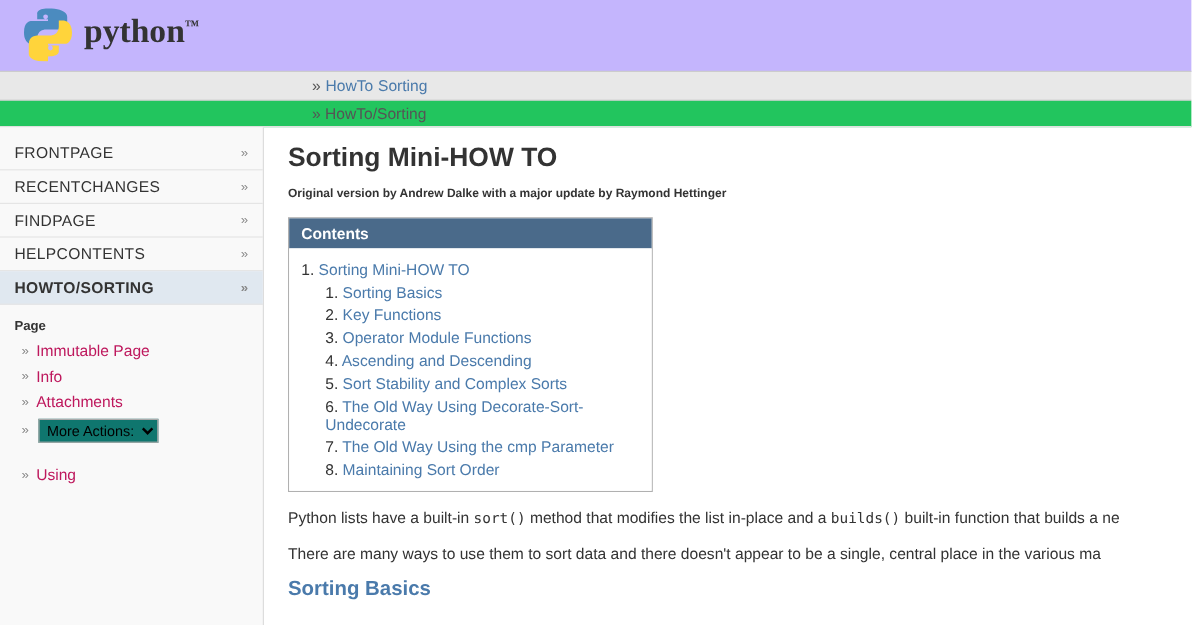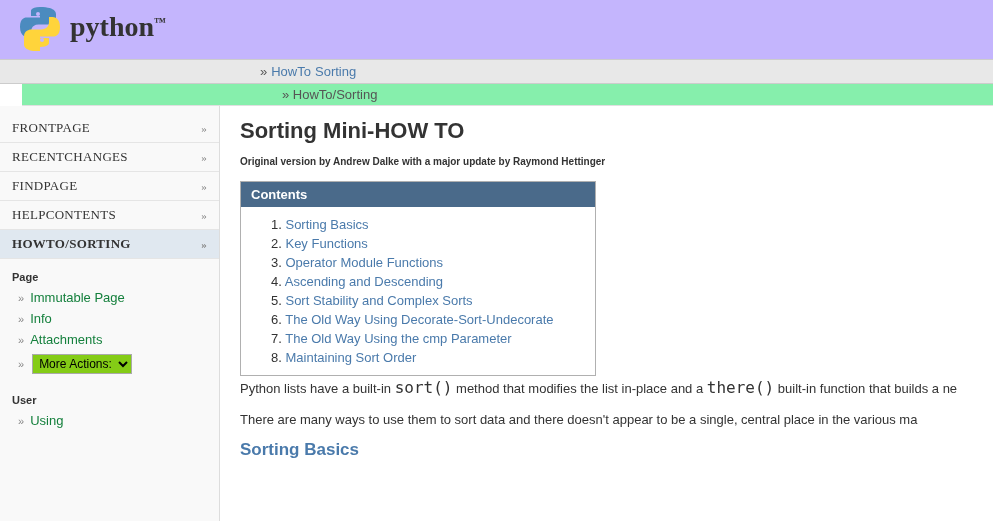--- a/index.html
+++ b/index.html
@@ -56,21 +56,20 @@
       align-items: center;
       justify-content: space-between;
       padding: 6px 12px;
       font-size: 13px;
       color: #333;
       cursor: pointer;
       border-bottom: 1px solid #e5e5e5;
       text-transform: uppercase;
       font-variant: small-caps;
       letter-spacing: 0.3px;
-      font-family: Liberation Serif, serif;
     }
     .sidebar-nav-item.active {
       background: #e0e8f0;
       font-weight: bold;
     }
     .sidebar-nav-arrow {
       color: #888;
       font-size: 11px;
     }
 
@@ -85,34 +84,34 @@
     }
     .sidebar-sub-item {
       display: flex;
       align-items: center;
       padding: 3px 12px 3px 18px;
       font-size: 13px;
       color: #333;
       cursor: pointer;
       gap: 4px;
     }
-    .sidebar-sub-item a { color: #15803d; text-decoration: none; text-align: center; }
+    .sidebar-sub-item a { color: #be185d; text-decoration: none; text-align: center; }
     .sidebar-bullet { color: #888; font-size: 11px; margin-right: 2px; }
 
     .sidebar-more-actions {
       display: flex;
       align-items: center;
       padding: 4px 12px 4px 18px;
       gap: 6px;
     }
     .sidebar-more-actions select {
       font-size: 12px;
       padding: 1px 2px;
       border: 1px solid #aaa;
-      background: #84cc16;
+      background: #0f766e;
       cursor: pointer;
     }
 
     
     #main {
       flex: 1;
       padding: 12px 20px;
       overflow: hidden;
     }
 
@@ -129,22 +128,22 @@
     .page-subtitle {
       font-size: 10px;
       font-weight: bold;
       color: #333;
       margin-bottom: 14px;
     }
 
     
     .toc-box {
       border: 1px solid #b0b0b0;
-      width: 356px;
-      margin-bottom: 0;
+      width: 304px;
+      margin-bottom: 12px;
       font-size: 13px;
     }
     .toc-header {
       background: #4a6a8a;
       color: #fff;
       padding: 5px 10px;
       font-weight: bold;
       font-size: 13px;
     }
     .toc-body {
@@ -161,21 +160,21 @@
 
     .body-text {
       font-size: 13px;
       color: #333;
       line-height: 1.5;
       margin-bottom: 10px;
     }
     .body-text code, code {
       font-family: monospace;
       background: none;
-      font-size: 16px;
+      font-size: 12px;
     }
 
     .section-heading {
       font-size: 17px;
       color: #4a7aab;
       font-weight: bold;
       margin-top: 10px;
       margin-bottom: 4px;
     }
   </style>
@@ -191,21 +190,21 @@
     <span style="font-size:28px; font-weight:bold; color:#333; font-family: Georgia, serif;">python<sup style="font-size:12px;">™</sup></span>
   </div>
 </div>
 
 <div id="breadcrumb-bar">
   <span>»</span>
   <a href="#">HowTo</a>
   <a href="#">Sorting</a>
 </div>
 
-<div style="padding: 3px 16px 3px 260px; font-size:13px; background:#86efac; border-bottom:1px solid #e0e0e0; color:#555;margin-left:22px;">
+<div style="padding: 3px 16px 3px 260px; font-size:13px; background:#22c55e; border-bottom:1px solid #e0e0e0; color:#555;">
   <span>» </span>
   <span>HowTo/Sorting</span>
 </div>
 
 <div id="layout">
 
   <div id="sidebar">
 
     <div class="sidebar-nav-item">
       <span>FrontPage</span>
@@ -244,39 +243,41 @@
       </div>
       <div class="sidebar-more-actions">
         <span class="sidebar-bullet">»</span>
         <select>
           <option>More Actions:</option>
         </select>
       </div>
     </div>
 
     <div class="sidebar-section">
-      <div class="sidebar-section-title">User</div>
       <div class="sidebar-sub-item">
         <span class="sidebar-bullet">»</span>
         <a href="#">Using</a>
       </div>
     </div>
   </div>
 
   <div id="main">
 
     <div id="page-title-area">
       <h1>Sorting Mini-HOW TO</h1>
     </div>
 
     <p class="page-subtitle">Original version by Andrew Dalke with a major update by Raymond Hettinger</p>
 
     <div class="toc-box">
       <div class="toc-header">Contents</div>
       <div class="toc-body">
+        <div class="toc-item">
+          <span>1. </span><a href="#">Sorting Mini-HOW TO</a>
+        </div>
         <div class="toc-item toc-sub">
           <span>1. </span><a href="#">Sorting Basics</a>
         </div>
         <div class="toc-item toc-sub">
           <span>2. </span><a href="#">Key Functions</a>
         </div>
         <div class="toc-item toc-sub">
           <span>3. </span><a href="#">Operator Module Functions</a>
         </div>
         <div class="toc-item toc-sub">
@@ -291,20 +292,20 @@
         <div class="toc-item toc-sub">
           <span>7. </span><a href="#">The Old Way Using the cmp Parameter</a>
         </div>
         <div class="toc-item toc-sub">
           <span>8. </span><a href="#">Maintaining Sort Order</a>
         </div>
       </div>
     </div>
 
     <p class="body-text">
-      Python lists have a built-in <code>sort()</code> method that modifies the list in-place and a <code>there()</code> built-in function that builds a ne
+      Python lists have a built-in <code>sort()</code> method that modifies the list in-place and a <code>builds()</code> built-in function that builds a ne
     </p>
     <p class="body-text">There are many ways to use them to sort data and there doesn't appear to be a single, central place in the various ma</p>
 
     <h2 class="section-heading">Sorting Basics</h2>
 
   </div>
 </div>
 
 </body></html>

